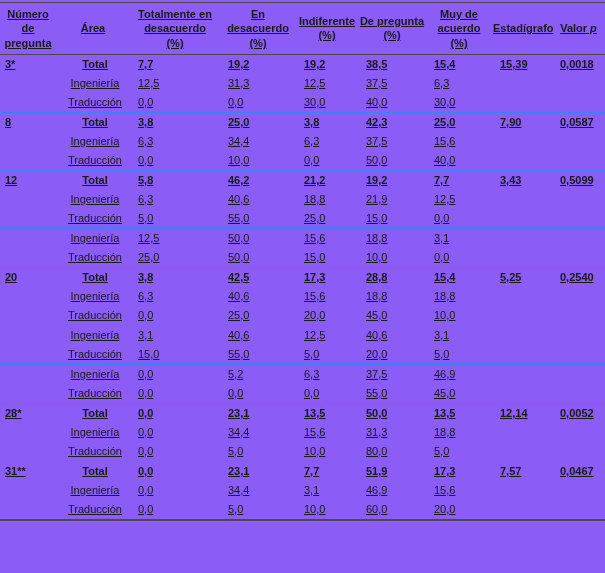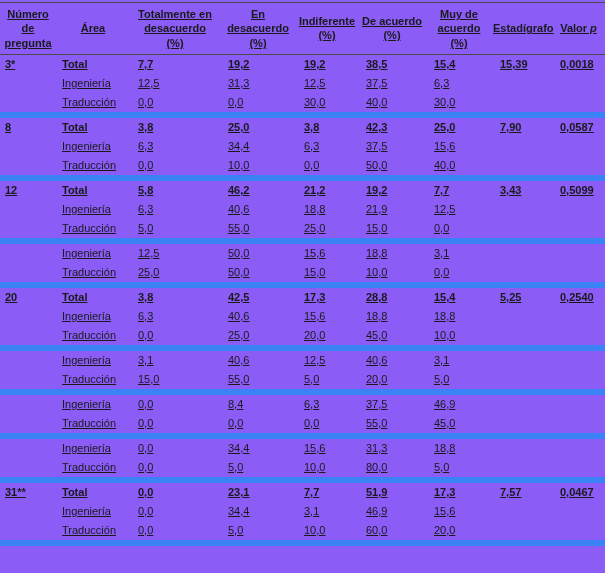--- a/index.html
+++ b/index.html
@@ -40,23 +40,23 @@
   td {
     font-size: 11px;
     line-height: 13px;
     padding: 3px 2px 3px 8px;
     text-align: left;
     vertical-align: middle;
     overflow: hidden;
     white-space: nowrap;
   }
   td.q-cell { padding-left: 5px; font-weight: 700; }
-  td.a-cell { padding-left: 6px; }
+  td.a-cell { padding-left: 6px; text-align: center; }
   tr.total-row td { font-weight: 700; }
-  tr.group-end { border-bottom: 6px solid #3b82f6; }
+  tr.group-end { border-bottom: 1px solid #3b82f6; }
 </style>
 </head>
 <body>
 
 <div class="page">
   <table class="stats">
     <colgroup>
       <col style="width:56px">
       <col style="width:74px">
       <col style="width:90px">
@@ -74,21 +74,21 @@
 pregunta</span></th>
           <th><span class="hdr-text">Área</span></th>
           <th><span class="hdr-text">Totalmente en
 desacuerdo
 (%)</span></th>
           <th><span class="hdr-text">En
 desacuerdo
 (%)</span></th>
           <th><span class="hdr-text">Indiferente
 (%)</span></th>
-          <th><span class="hdr-text">De acuerdo
+          <th><span class="hdr-text">De pregunta
 (%)</span></th>
           <th><span class="hdr-text">Muy de
 acuerdo
 (%)</span></th>
           <th><span class="hdr-text">Estadígrafo</span></th>
           <th><span class="hdr-text">Valor</span><i> p</i></th>
         </tr>
     </thead>
     <tbody>
         <tr class="total-row">
@@ -264,37 +264,48 @@
           <td>5,0</td>
           <td>20,0</td>
           <td>5,0</td>
           <td></td>
           <td></td>
         </tr>
         <tr>
           <td class="q-cell"></td>
           <td class="a-cell">Ingeniería</td>
           <td>0,0</td>
-          <td>8,4</td>
+          <td>5,2</td>
           <td>6,3</td>
           <td>37,5</td>
           <td>46,9</td>
           <td></td>
           <td></td>
         </tr>
         <tr class="group-end">
           <td class="q-cell"></td>
           <td class="a-cell">Traducción</td>
           <td>0,0</td>
           <td>0,0</td>
           <td>0,0</td>
           <td>55,0</td>
           <td>45,0</td>
           <td></td>
           <td></td>
+        </tr>
+        <tr class="total-row">
+          <td class="q-cell">28*</td>
+          <td class="a-cell">Total</td>
+          <td>0,0</td>
+          <td>23,1</td>
+          <td>13,5</td>
+          <td>50,0</td>
+          <td>13,5</td>
+          <td>12,14</td>
+          <td>0,0052</td>
         </tr>
         <tr>
           <td class="q-cell"></td>
           <td class="a-cell">Ingeniería</td>
           <td>0,0</td>
           <td>34,4</td>
           <td>15,6</td>
           <td>31,3</td>
           <td>18,8</td>
           <td></td>

